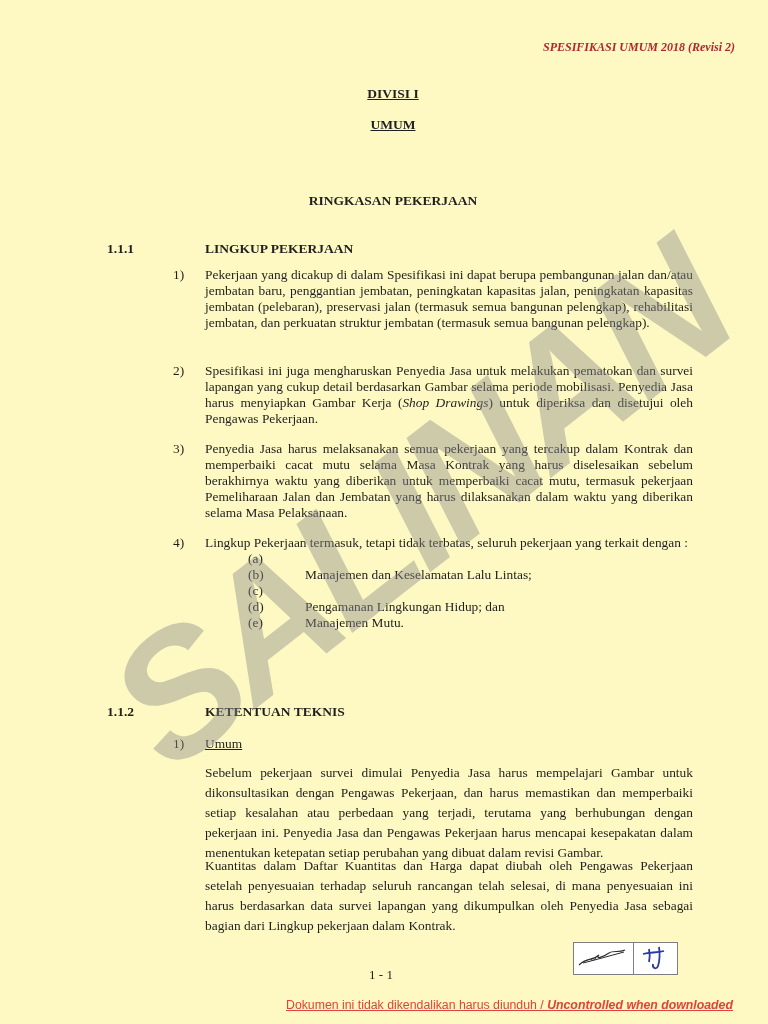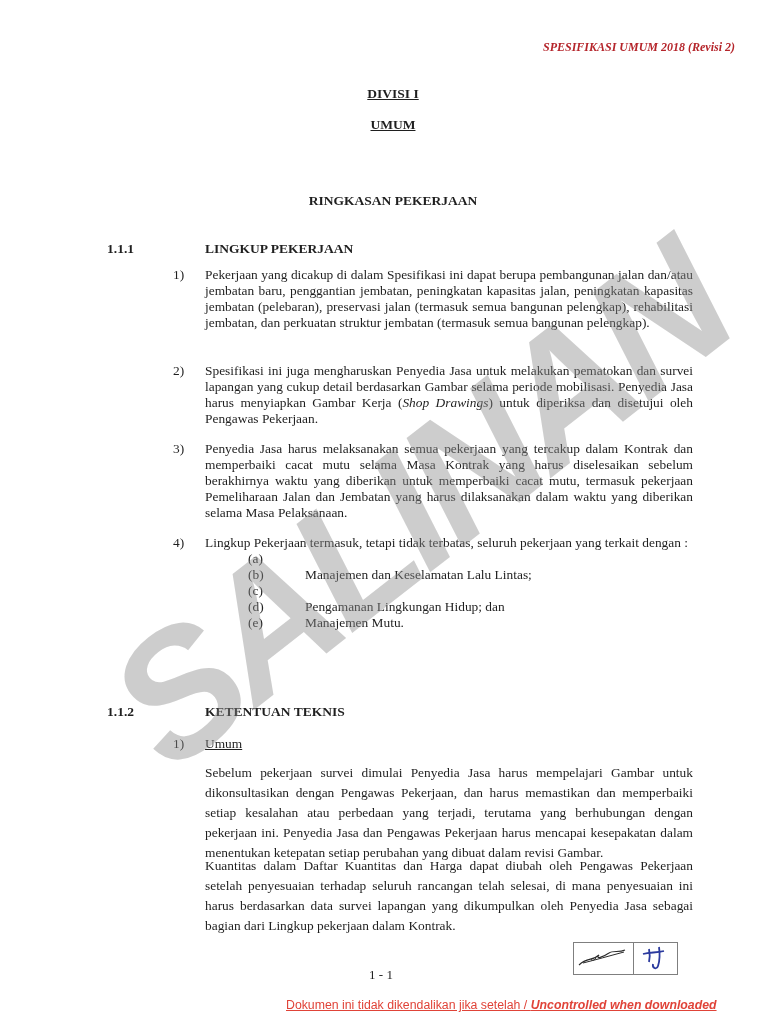--- a/index.html
+++ b/index.html
@@ -1,19 +1,19 @@
 <!DOCTYPE html>
 <html><head>
 <meta charset="utf-8">
 <style>
   html,body{margin:0;padding:0;background:#e8e8e8;}
   .page{
     position:relative;
     width:768px;height:1024px;
-    background:#ffffff;
+    background:#fef9c3;
     font-family:"Liberation Serif", serif;
     color:#1f1f1f;
     overflow:hidden;
     margin:0 auto;
   }
   .doc-ref{
     position:absolute;top:40px;right:33px;
     font-size:12px;font-weight:bold;font-style:italic;
     color:#b5252b;
   }
@@ -169,15 +169,15 @@
     </div>
     <div class="sign-cell right">
       <svg width="41" height="29" viewBox="0 0 41 29">
         <path d="M15 6 C16 11 16 15 15 19" stroke="#2b3a9e" fill="none" stroke-width="1.8"></path>
         <path d="M25 4 C26 11 26 17 24 23 C23 26.5 18 26 19 21" stroke="#2b3a9e" fill="none" stroke-width="1.8"></path>
         <path d="M9 11 C16 9 22 10 30 8" stroke="#2b3a9e" fill="none" stroke-width="1.8"></path>
       </svg>
     </div>
   </div>
 
-  <div class="footer-note"><span>Dokumen ini tidak dikendalikan jika setelah / </span><span class="it">Uncontrolled when downloaded</span></div>
+  <div class="footer-note"><span>Dokumen ini tidak dikendalikan harus diunduh / </span><span class="it">Uncontrolled when downloaded</span></div>
 
 </div>
 
 </body></html>

